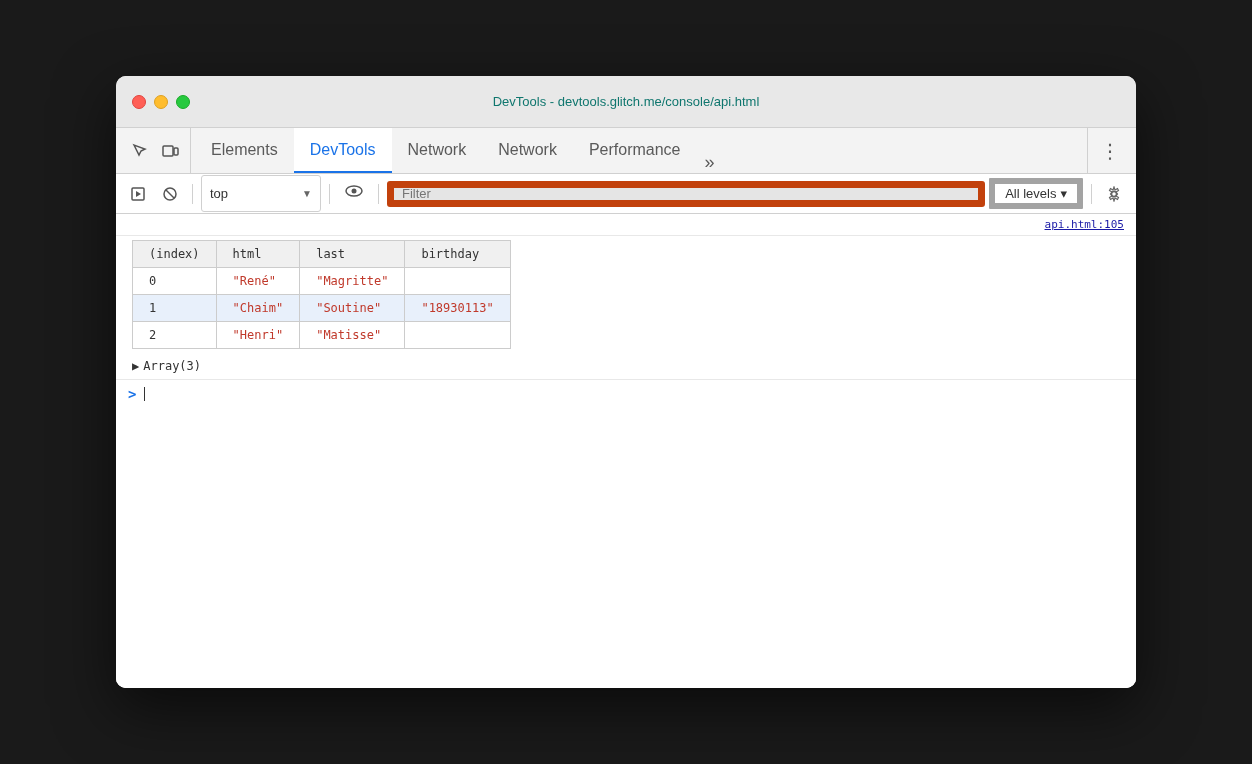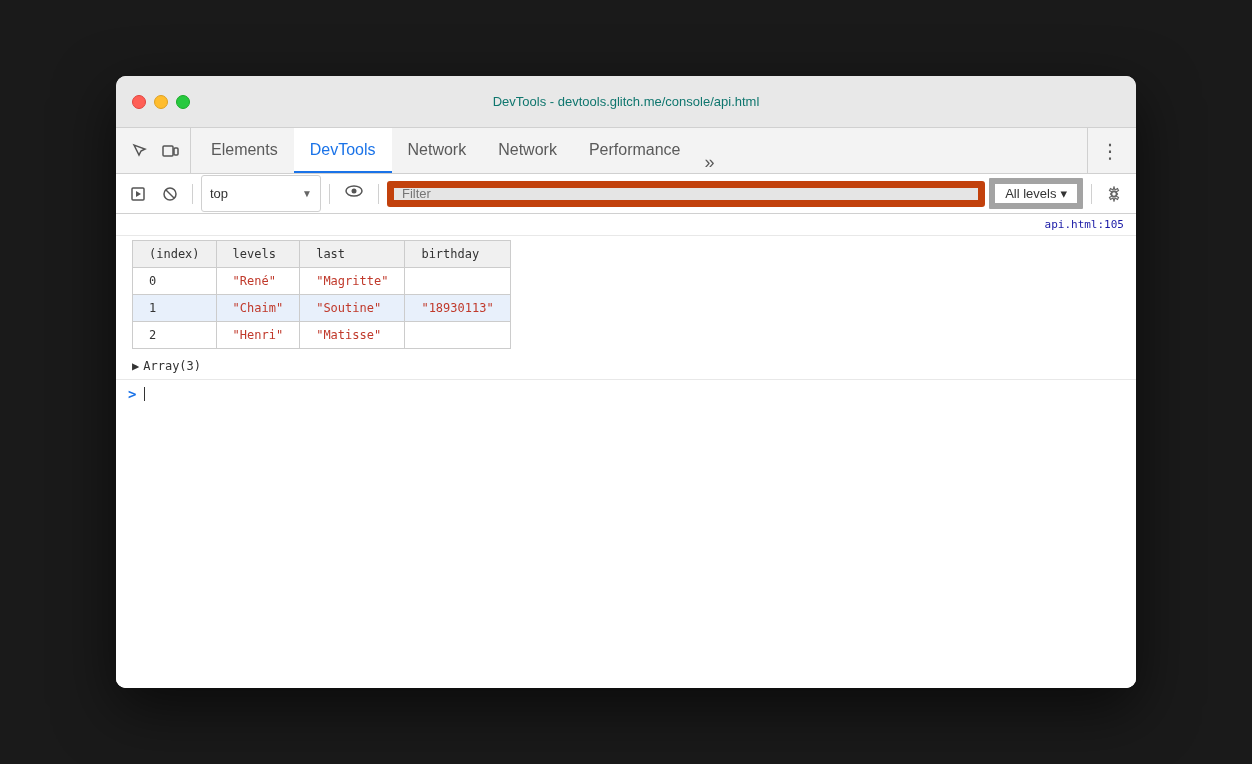--- a/index.html
+++ b/index.html
@@ -210,20 +210,21 @@
       background: #fff;
       font-family: 'Menlo', 'Monaco', 'Courier New', monospace;
       font-size: 12px;
     }
     .source-link {
       text-align: right;
       padding: 4px 12px;
       color: #1a1aa6;
       font-family: 'Menlo', 'Monaco', monospace;
       font-size: 11px;
+      text-decoration: underline;
       cursor: pointer;
       border-bottom: 1px solid #e8e8e8;
     }
     .console-table {
       margin: 4px 16px 4px 16px;
       border-collapse: collapse;
       border: 1px solid #ccc;
       font-family: 'Menlo', 'Monaco', monospace;
       font-size: 12px;
     }
@@ -386,21 +387,21 @@
       </div>
     </div>
 
     <div class="console-output">
       <div class="source-link">api.html:105</div>
 
       <table class="console-table">
         <thead>
           <tr>
             <th>(index)</th>
-            <th>levels</th>
+            <th>html</th>
             <th>last</th>
             <th>birthday</th>
           </tr>
         </thead>
         <tbody>
           <tr>
             <td>0</td>
             <td class="string-val">"René"</td>
             <td class="string-val">"Magritte"</td>
             <td></td>

